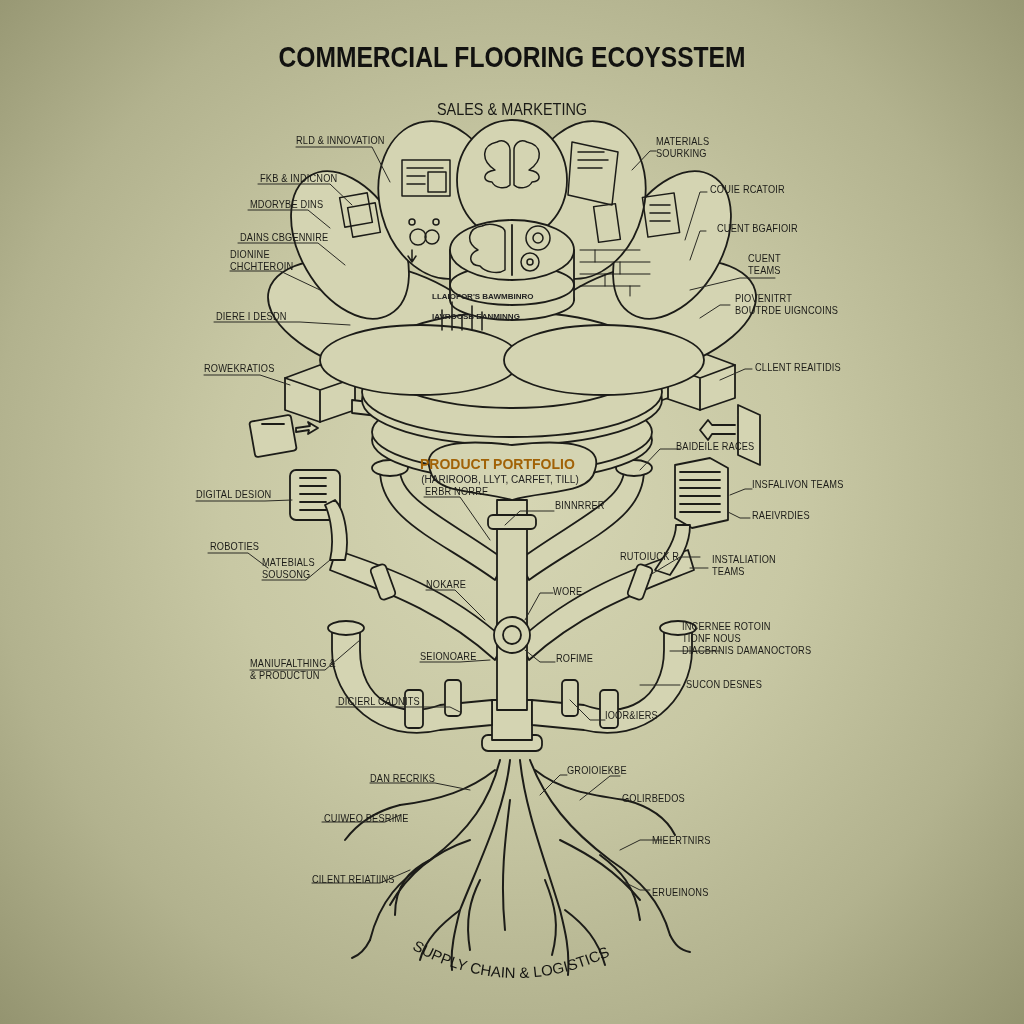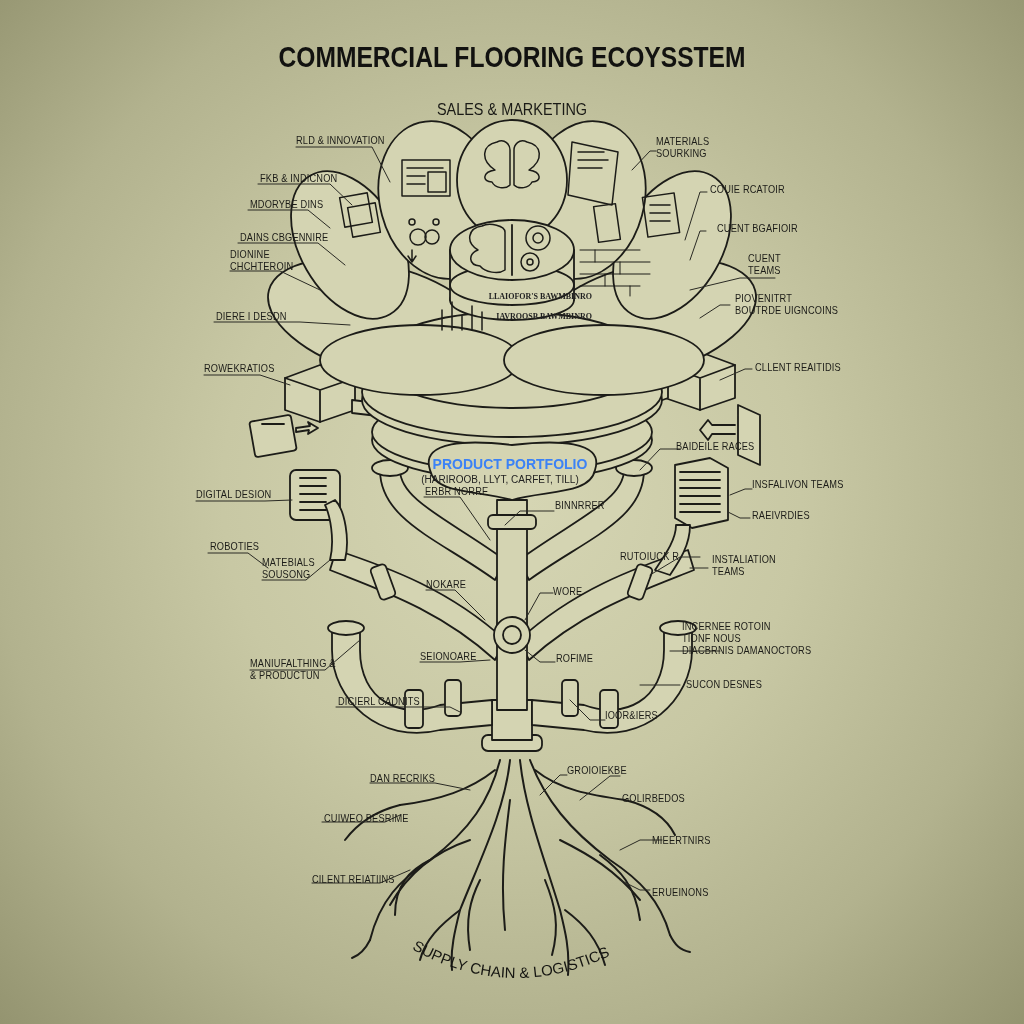--- a/index.html
+++ b/index.html
@@ -21,30 +21,30 @@
       font-family: "Liberation Sans", sans-serif; font-size: 17px; transform: scaleX(0.85);
       color: #1a1a16;
     }
     svg.art { position: absolute; left: 0; top: 0; }
     .lbl {
       position: absolute; font-family: "Liberation Sans", sans-serif;
       font-size: 10.5px; line-height: 12px; white-space: nowrap; color: #1c1c18;
       transform: scaleX(0.88); transform-origin: 0 0; letter-spacing: 0.2px;
     }
     .hub-title {
-      position: absolute; left: 420px; top: 456px; width: 180px; text-align: center;
-      font-family: "Liberation Sans", sans-serif; font-weight: bold; font-size: 14px; color: #3b82f6;
+      position: absolute; left: 420px; top: 456px; width: 180px; 
+      font-family: "Liberation Sans", sans-serif; font-weight: bold; font-size: 14px; color: #a16207;
     }
     .hub-sub {
       position: absolute; left: 400px; top: 474px; width: 200px; text-align: center;
       font-family: "Liberation Sans", sans-serif; font-size: 10px; color: #222;
     }
     .drum1, .drum2 {
-      position: absolute; font-family: Liberation Serif, serif; font-size: 8px; font-weight: bold;
-      color: #222; width: 160px; text-align: right;
+      position: absolute; font-family: Liberation Sans, sans-serif; font-size: 8px; font-weight: bold;
+      color: #222; width: 160px; text-align: left;
     }
     .drum1 { left: 432px; top: 292px; }
     .drum2 { left: 432px; top: 312px; }
     .footer {
       position: absolute; left: 400px; top: 938px; width: 230px; height: 60px;
     }
   </style>
 </head>
 <body>
 
@@ -241,21 +241,21 @@
       <path d="M720 651 H670"></path>
       <path d="M680 685 H640"></path>
       <path d="M620 776 H610 L580 800"></path>
       <path d="M662 840 H640 L620 850"></path>
       <path d="M650 890 H640 L620 880"></path>
     </g>
   </g>
 </svg>
 
 <div class="drum1">LLAIOFOR'S BAWMBINRO</div>
-<div class="drum2">IAVROOSB BAWMBINRO</div>
+<div class="drum2">IAVROOSB EANMINNG</div>
 
 <div class="hub-title">PRODUCT PORTFOLIO</div>
 <div class="hub-sub">(HARIROOB, LLYT, CARFET, TILL)</div>
 
 <div class="lbl" style="left:296px;top:134px">RLD &amp; INNOVATION</div>
 <div class="lbl" style="left:260px;top:172px">FKB &amp; INDICNON</div>
 <div class="lbl" style="left:250px;top:198px">MDORYBE DINS</div>
 <div class="lbl" style="left:240px;top:231px">DAINS CBGENNIRE</div>
 <div class="lbl" style="left:230px;top:248px;white-space:pre">DIONINE
 CHCHTEROIN</div>

